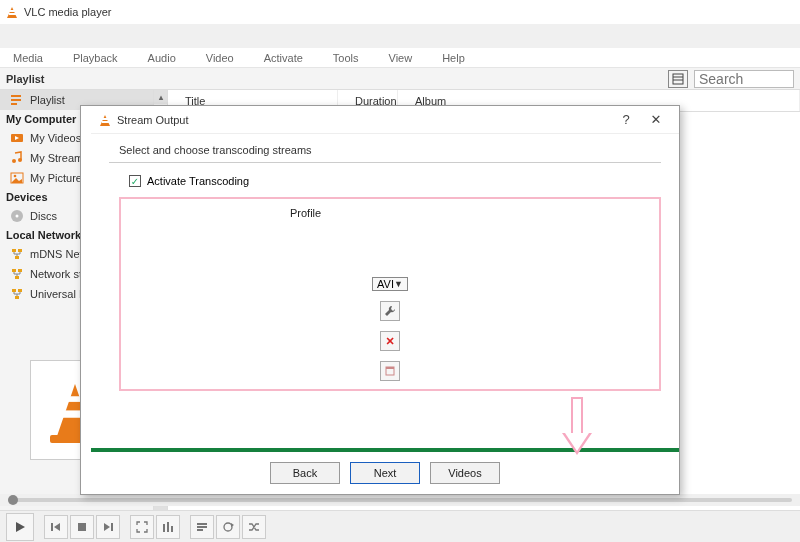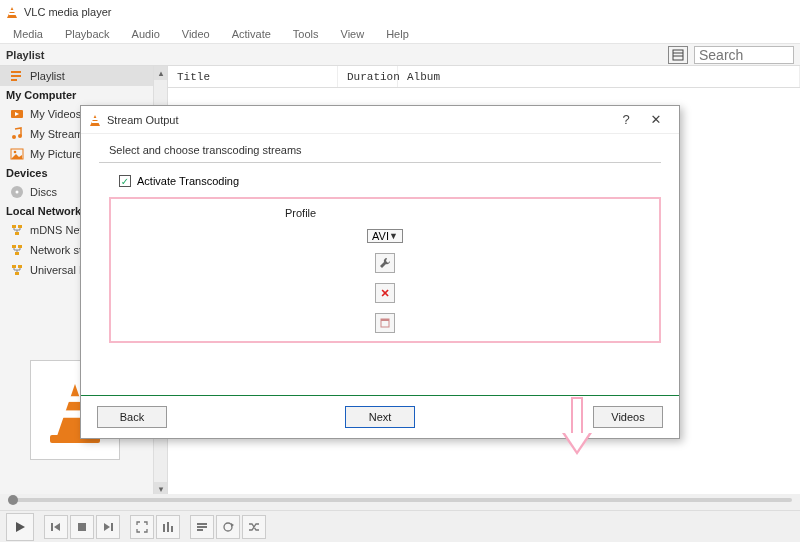--- a/index.html
+++ b/index.html
@@ -6,21 +6,21 @@
   body { width: 800px; height: 542px; background: #f0f0f0; overflow: hidden; position: relative; }
 
   
   .titlebar { height: 24px; background: #fff; display: flex; align-items: center; padding: 0 6px; color: #333; }
   .titlebar .cone { margin-right: 6px; }
   .cone { display: inline-block; width: 12px; height: 12px; position: relative; }
   .cone::before { content: ""; position: absolute; left: 1px; bottom: 0; width: 0; height: 0; border-left: 5px solid transparent; border-right: 5px solid transparent; border-bottom: 11px solid #e87b1a; }
   .cone::after { content: ""; position: absolute; left: 2.5px; top: 4px; width: 7px; height: 2px; background: #fff; box-shadow: 0 3px 0 #fff; }
 
   
-  .menubar { height: 20px; background: #fff; display: flex; align-items: center; padding: 0 6px; gap: 8px; color: #666; border-bottom: 1px solid #e5e5e5; }
+  .menubar { height: 20px; background: #fff; display: flex; align-items: center; padding: 0 6px; gap: 16px; color: #666; border-bottom: 1px solid #e5e5e5; margin-top: 24px; }
   .menubar span { padding: 2px 7px; cursor: default; }
 
   
   .plhdr { height: 22px; background: #f4f4f4; display: flex; align-items: center; padding: 0 6px; border-bottom: 1px solid #ddd; }
   .plhdr .lbl { font-weight: 600; color: #333; flex-shrink:0; }
   .plhdr .spacer { flex: 1; }
   .plhdr .viewbtn { width: 20px; height: 18px; border: 1px solid #888; display:flex; align-items:center; justify-content:center; margin-right:6px; }
   .plhdr .viewbtn svg { width: 12px; height: 12px; }
   .plhdr input { width: 100px; height: 18px; border: 1px solid #bbb; padding: 0 4px; font-size: 14px; }
 
@@ -30,62 +30,62 @@
   .sidebar .scroll { position:absolute; right:0; top:0; width:14px; height:100%; background:#eee; border-left:1px solid #ddd; }
   .sidebar .scroll .up, .sidebar .scroll .dn { position:absolute; left:0; width:14px; height:14px; background:#e0e0e0; display:flex; align-items:center; justify-content:center; color:#666; font-size:9px; }
   .sidebar .scroll .up { top:0 } .sidebar .scroll .dn { bottom:0 }
   .sb-section { padding: 3px 6px; font-weight: 600; color: #222; }
   .sb-item { display: flex; align-items: center; padding: 3px 6px 3px 10px; color: #333; gap:6px; }
   .sb-item.sel { background: #e0e0e0; }
   .sb-icon { width: 14px; height: 14px; flex-shrink: 0; }
 
   .content { flex: 1; display:flex; flex-direction:column; }
   .colhdr { height: 22px; display:flex; align-items:center; border-bottom:1px solid #ddd; color:#333; }
-  .colhdr .col { padding: 0 9px; border-right:1px solid #eee; height:100%; display:flex; align-items:center;font-family:Liberation Mono, monospace; }
+  .colhdr .col { padding: 0 17px; border-right:1px solid #eee; height:100%; display:flex; align-items:center; }
   .col.title{width:170px} .col.dur{width:60px} .col.alb{flex:1}
   .listarea { flex:1; background:#fff; position:relative; }
   .thumb-outer { position:absolute; left:30px; top:360px; width:90px; height:100px; border:1px solid #ccc; background:#fff; display:flex; align-items:center; justify-content:center; }
   .big-cone { width:50px; height:65px; position:relative; }
   .big-cone::before { content:""; position:absolute; left:6px; bottom:4px; width:0; height:0; border-left:19px solid transparent; border-right:19px solid transparent; border-bottom:55px solid #e87b1a; }
   .big-cone::after { content:""; position:absolute; left:10px; top:18px; width:30px; height:6px; background:#fff; box-shadow: 0 14px 0 #fff; transform: perspective(40px) rotateX(20deg);}
   .cone-base { position:absolute; left:0; bottom:0; width:50px; height:8px; background:#e87b1a; border-radius:2px; }
 
   
   .seek { position:absolute; left:0; bottom:36px; right:0; height:12px; background:#f0f0f0; padding:0 8px; display:flex; align-items:center; }
   .seek .track { flex:1; height:4px; background:#d0d0d0; border-radius:2px; position:relative; }
   .seek .track::before { content:""; position:absolute; left:0; top:-3px; width:10px; height:10px; background:#888; border-radius:50%; }
 
   .controls { position:absolute; left:0; bottom:0; right:0; height:32px; background:#f0f0f0; border-top:1px solid #ddd; display:flex; align-items:center; padding:0 6px; gap:2px; }
   .cbtn { width:24px; height:24px; background:#f6f6f6; border:1px solid #ccc; display:flex; align-items:center; justify-content:center; color:#555; }
   .cbtn.play { width:28px; height:28px; }
   .cgap { width:6px; }
 
   
-  .modal { position:absolute; left:80px; top:105px; width:600px; height:334px; background:#fff; border:1px solid #999; box-shadow: 3px 3px 8px rgba(0,0,0,0.25); display:flex; flex-direction:column; }
+  .modal { position:absolute; left:80px; top:105px; width:600px; height:390px; background:#fff; border:1px solid #999; box-shadow: 3px 3px 8px rgba(0,0,0,0.25); display:flex; flex-direction:column;padding-left:10px; }
   .modal-title { height:28px; display:flex; align-items:center; padding:0 8px; border-bottom:1px solid #eee; }
   .modal-title .cone { margin-right:6px; }
   .modal-title .mt { flex:1; color:#333; }
   .modal-title .wbtn { width:30px; height:22px; display:flex; align-items:center; justify-content:center; color:#444; font-size:13px; }
   .modal-body { flex:1; padding:10px 18px; position:relative; }
   .section-title { font-weight:600; color:#222; margin-bottom:2px; }
   .section-sub { color:#333; margin-bottom:6px; margin-left:10px; }
   .hr { height:1px; background:#ccc; margin:6px 0 12px 0; }
 
   .chk { display:flex; align-items:center; gap:6px; margin-left:20px; margin-bottom:10px; }
   .chk .box { width:12px; height:12px; border:1px solid #555; display:flex; align-items:center; justify-content:center; font-size:10px; color:#2a6; }
 
   .profile-row { display:flex; align-items:center; gap:10px; margin-left:10px; padding:8px; border:2px solid #f7b8c9;flex-direction:column; }
   .profile-row .lbl { width:200px; color:#222; }
-  .profile-row .select { flex:1; height:20px; border:1px solid #888; background:#f8f8f8; display:flex; align-items:center; justify-content:space-between; padding:0 4px; }
+  .profile-row .select { flex:1; height:20px; border:1px solid #888; background:#f8f8f8; display:flex; align-items:center; justify-content:space-between; padding:0 4px;margin-top:48px; }
   .profile-row .select .arr { font-size:9px; color:#333; }
   .ibtn { width:20px; height:20px; border:1px solid #aaa; background:#f6f6f6; display:flex; align-items:center; justify-content:center; font-size:11px; }
   .ibtn.red { color:#d22; font-weight:bold; }
   .ibtn svg { width:12px; height:12px; }
 
-  .modal-footer { border-top:1px solid #15803d; padding:10px 16px; display:flex; justify-content:space-between; gap:10px; }
+  .modal-footer { border-top:4px solid #15803d; padding:10px 16px; display:flex; justify-content:center; gap:10px; }
   .btn { width:70px; height:22px; border:1px solid #999; background:#f2f2f2; display:flex; align-items:center; justify-content:center; color:#222; }
   .btn.primary { border:1px solid #1a5fbf; }
 
   
   .annot { position:absolute; left:562px; top:397px; width:30px; height:65px; pointer-events:none; }
   .annot .shaft { position:absolute; left:9px; top:0; width:12px; height:38px; border:2px solid #f7a8c0; border-bottom:none; }
   .annot .head { position:absolute; left:0; top:36px; width:0; height:0; border-left:15px solid transparent; border-right:15px solid transparent; border-top:22px solid transparent; }
   .annot .head::before { content:""; position:absolute; left:-15px; top:-22px; width:0; height:0; border-left:15px solid transparent; border-right:15px solid transparent; border-top:22px solid #f7a8c0; }
   .annot .head::after { content:""; position:absolute; left:-12px; top:-22px; width:0; height:0; border-left:12px solid transparent; border-right:12px solid transparent; border-top:18px solid #fff; }
 

